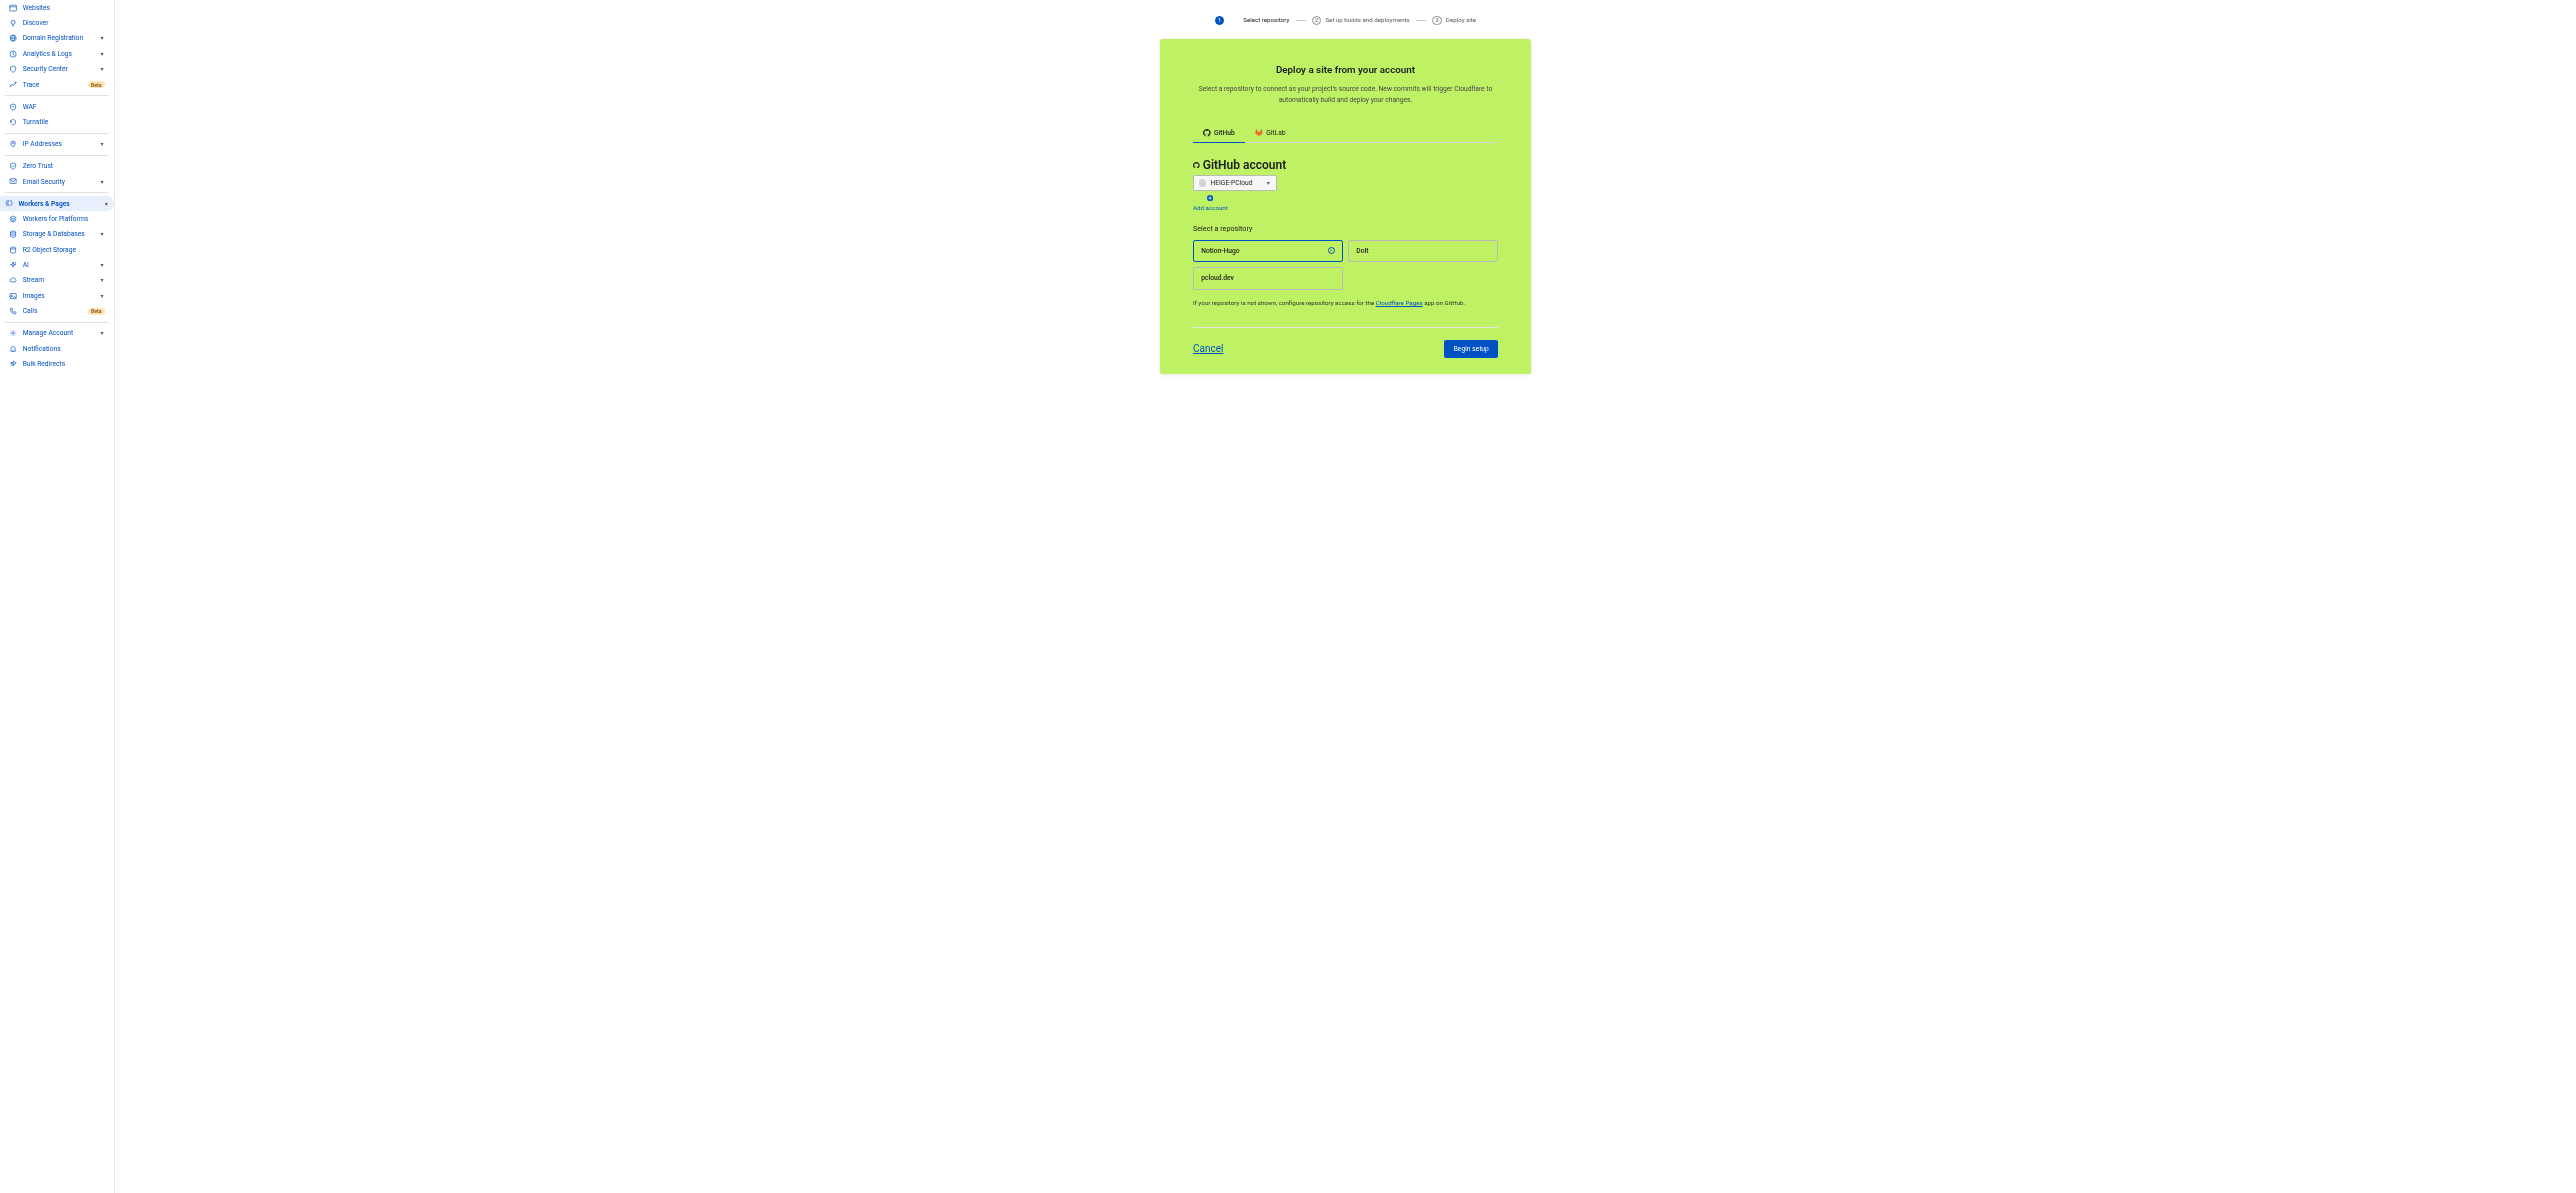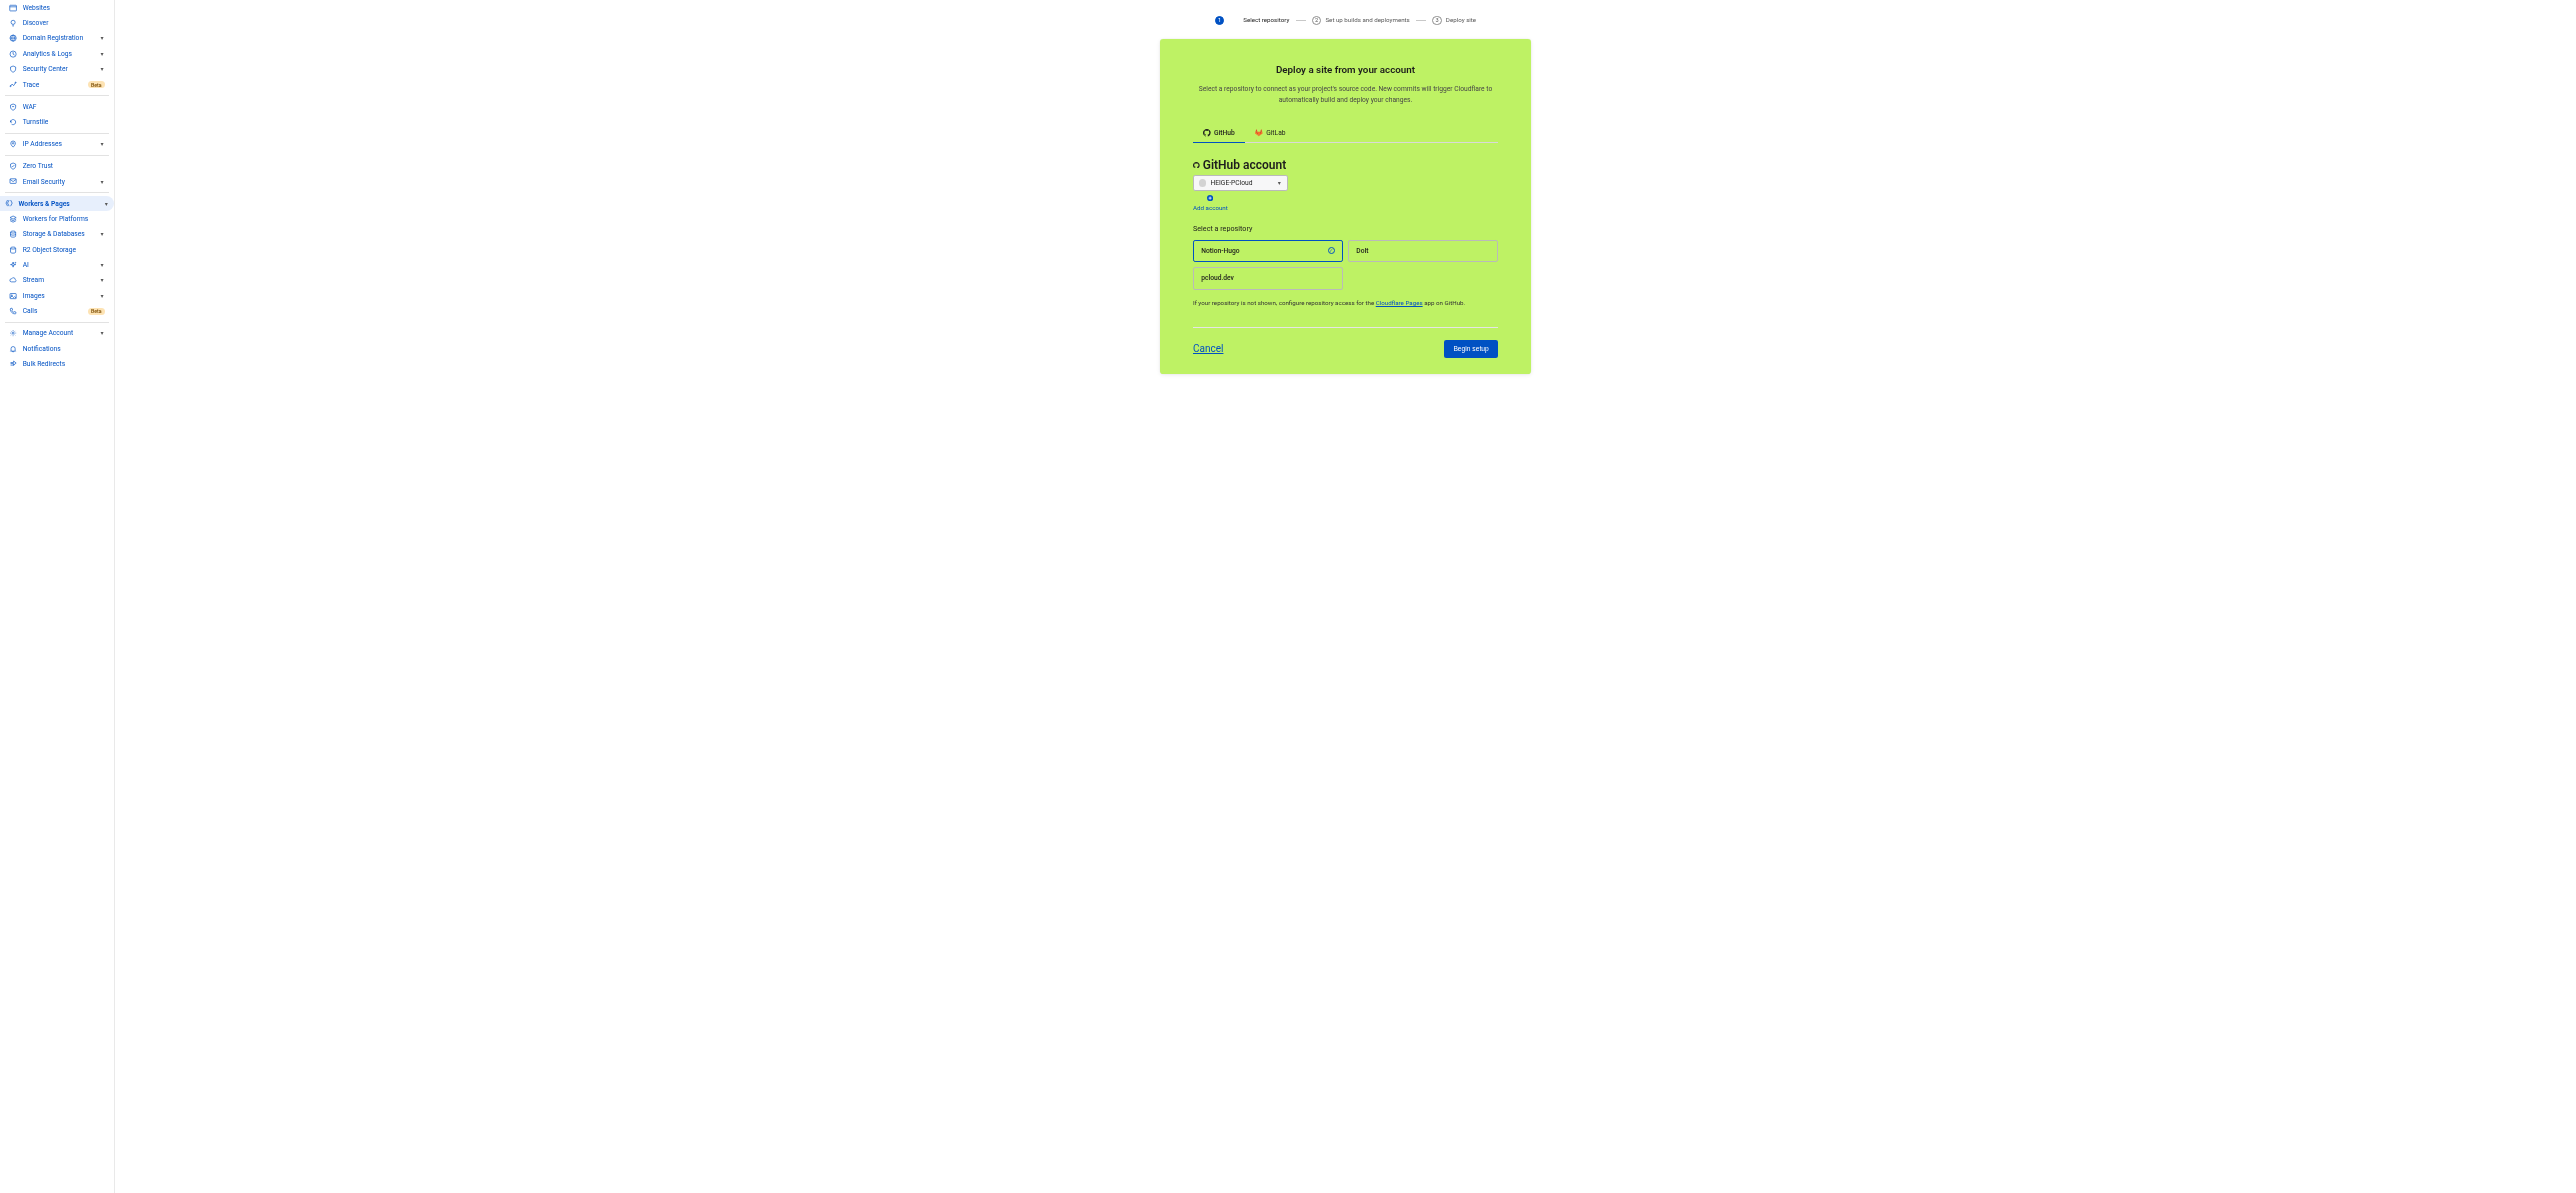--- a/index.html
+++ b/index.html
@@ -128,21 +128,21 @@
   .tab.active { border-bottom-color: #0051c3; font-weight: 500; }
   .field-label {
     font-size: 12px;
     font-weight: 600;
     display: flex;
     align-items: center;
     gap: 3.1px;
     margin-bottom: 3.1px;
   }
   .select-box {
-    width: 95px;
+    width: 84px;
     background: #f7f7f8;
     border: 0.5px solid #bababa;
     border-radius: 2.1px;
     padding: 3.1px 5.2px;
     display: flex;
     align-items: center;
     gap: 4.1px;
     cursor: pointer;
     font-size: 6.7px;
   }

